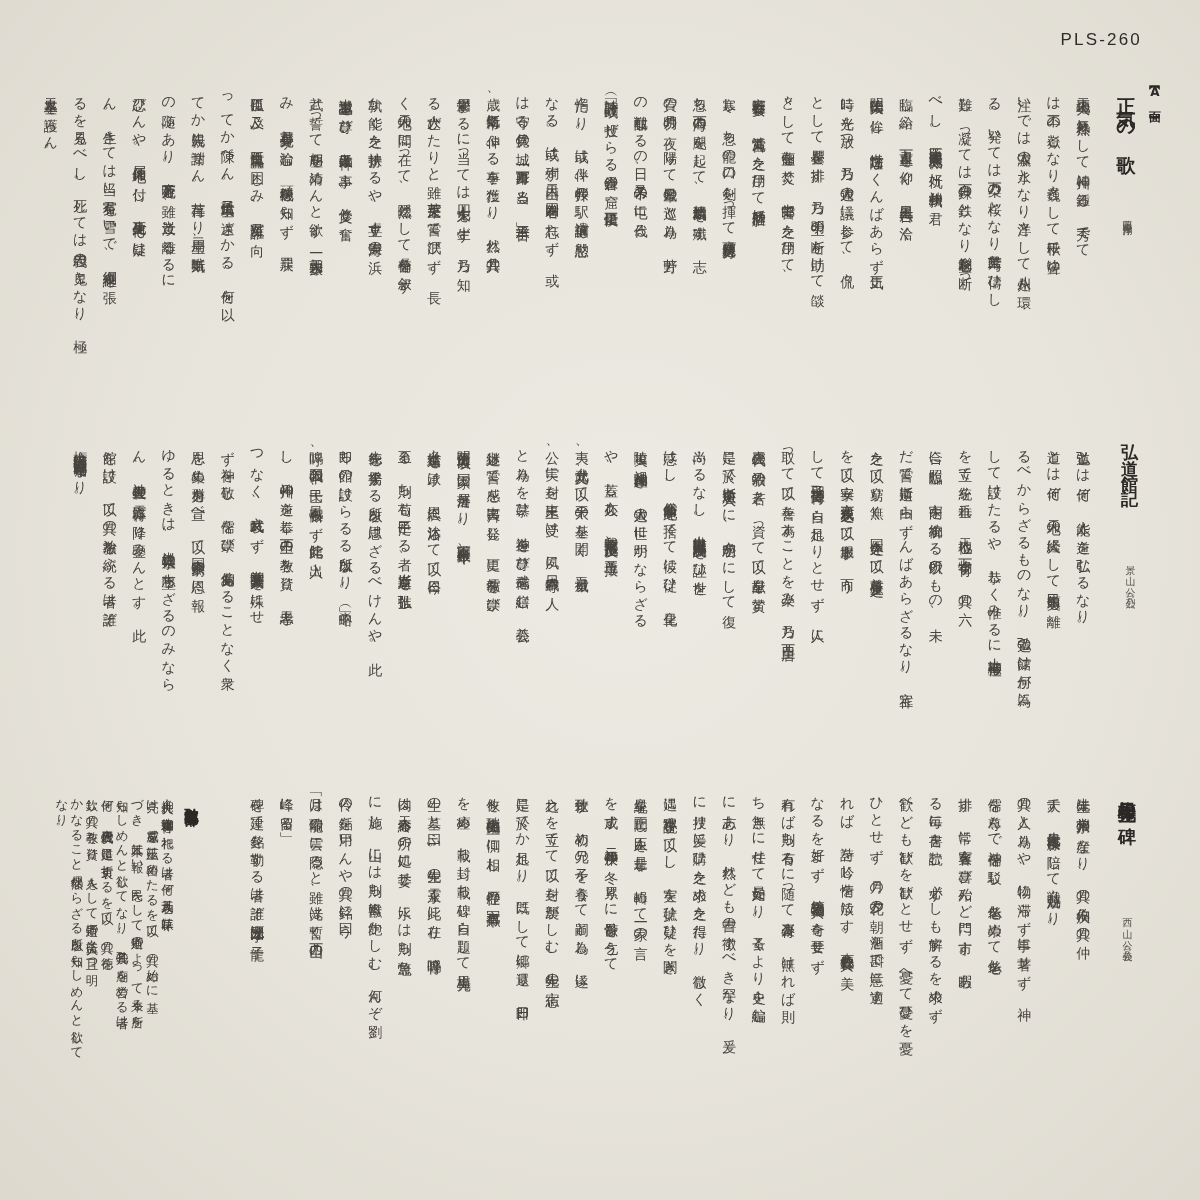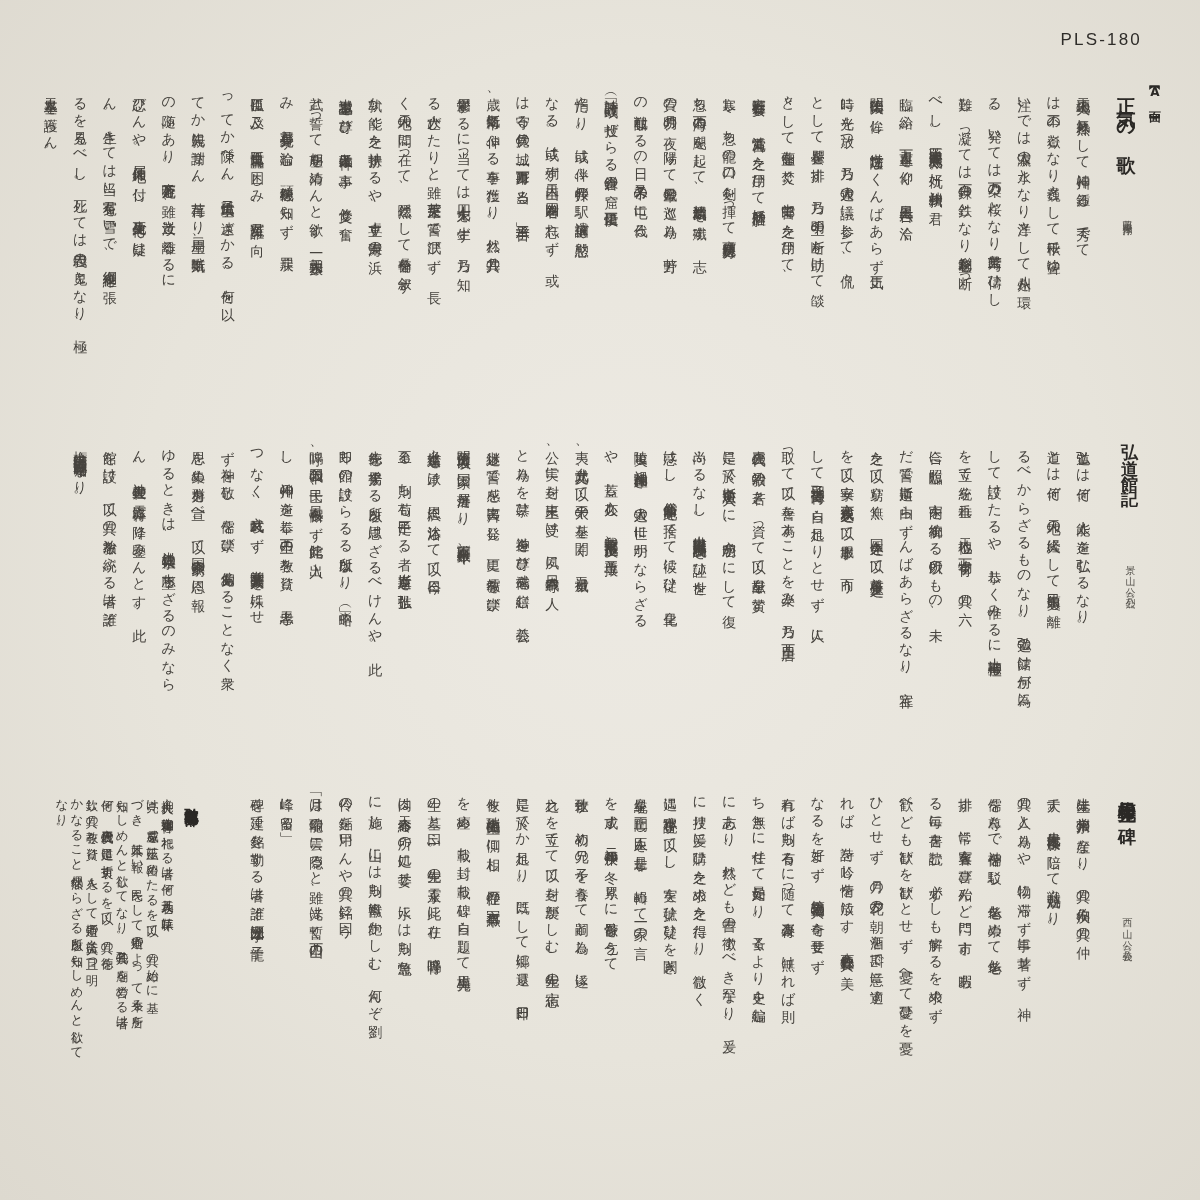--- a/index.html
+++ b/index.html
@@ -52,21 +52,21 @@
     width: 15.1px; line-height: 15.1px; font-size: 12.5px; letter-spacing: 0.9px; color: #403d38;
   }
   .s1 { top: 87px;  right: 102.25px; }
   .s2 { top: 440px; right: 102.25px; }
   .s3 { top: 787px; right: 102.25px; }
   .s4 { top: 790px; right: 1024.5px; }
 </style>
 </head>
 <body>
 
-<div class="catalog">PLS-180</div>
+<div class="catalog">PLS-260</div>
 
 <div class="side-label">【A面】</div>
 
 <div>
   <div class="title t1 vert">正気の歌</div>
   <div class="author a1 vert">藤田東湖作</div>
   <div class="cols s1">
     <div class="col">天地正大の気粋然として神州に鍾る。秀でて</div>
       <div class="col">は不二の嶽となり巍々として千秋に聳ゆ。</div>
       <div class="col">注いでは大瀛の水となり洋々として八州を環</div>

